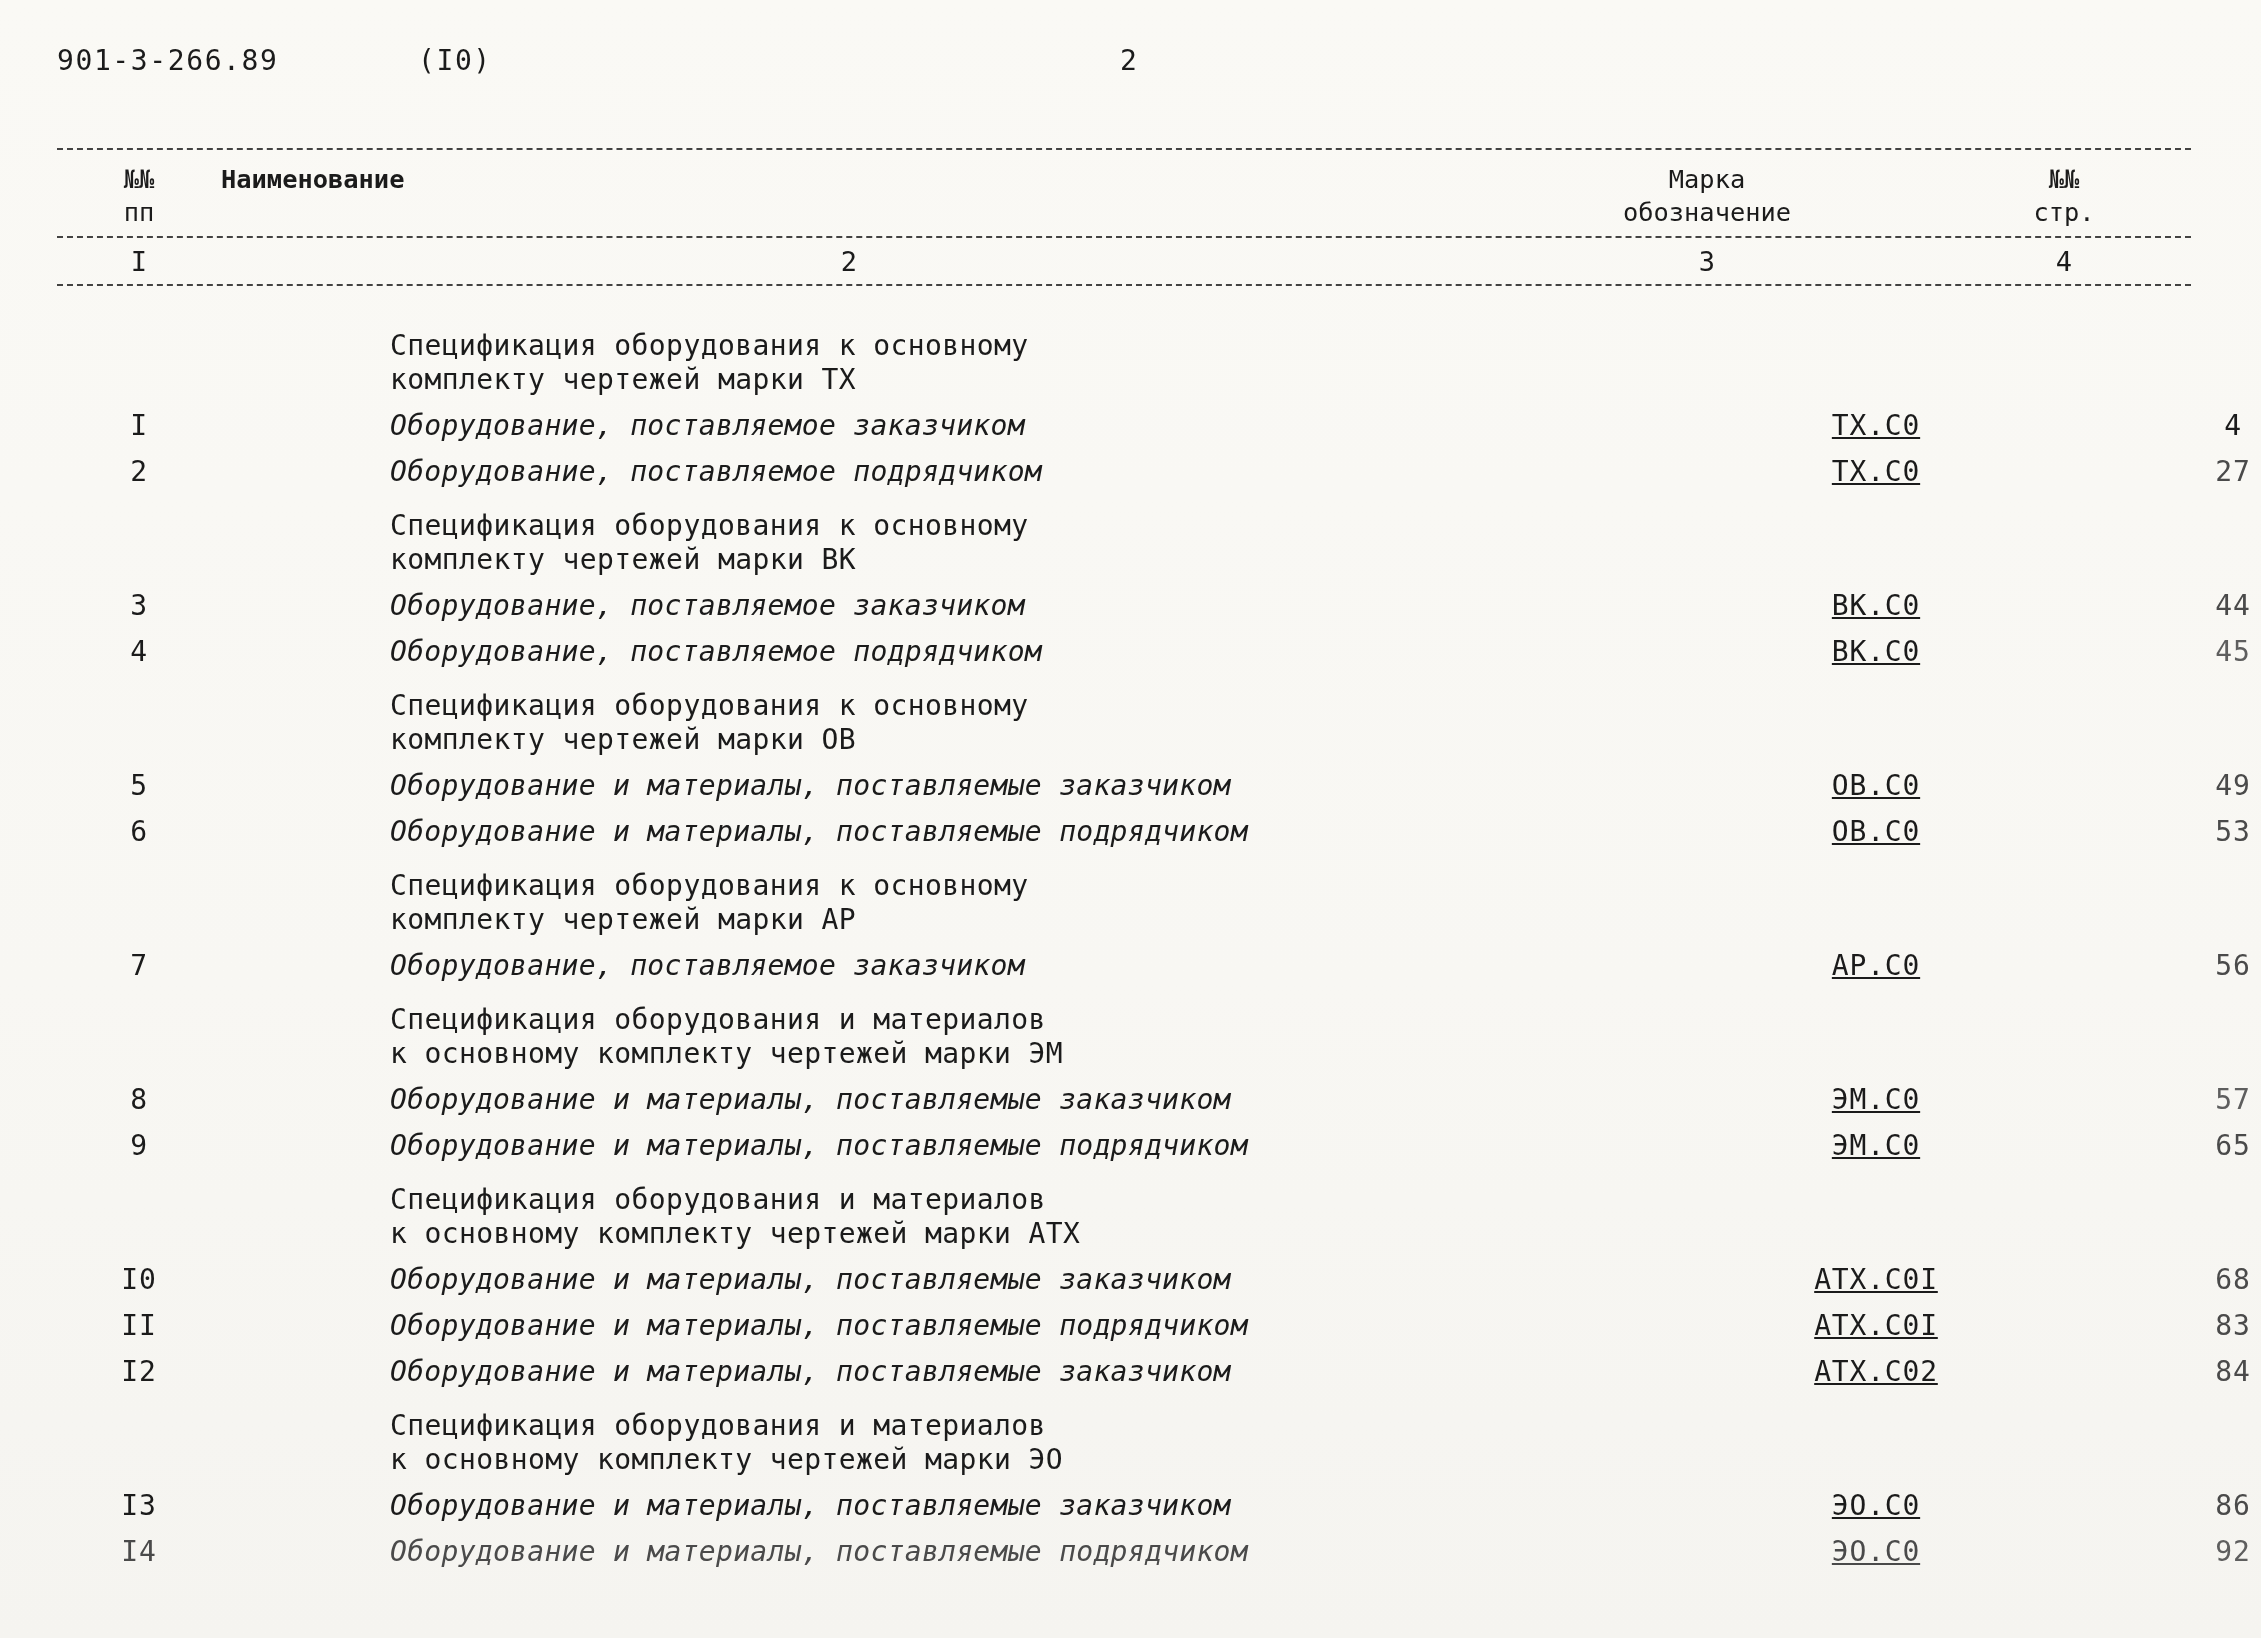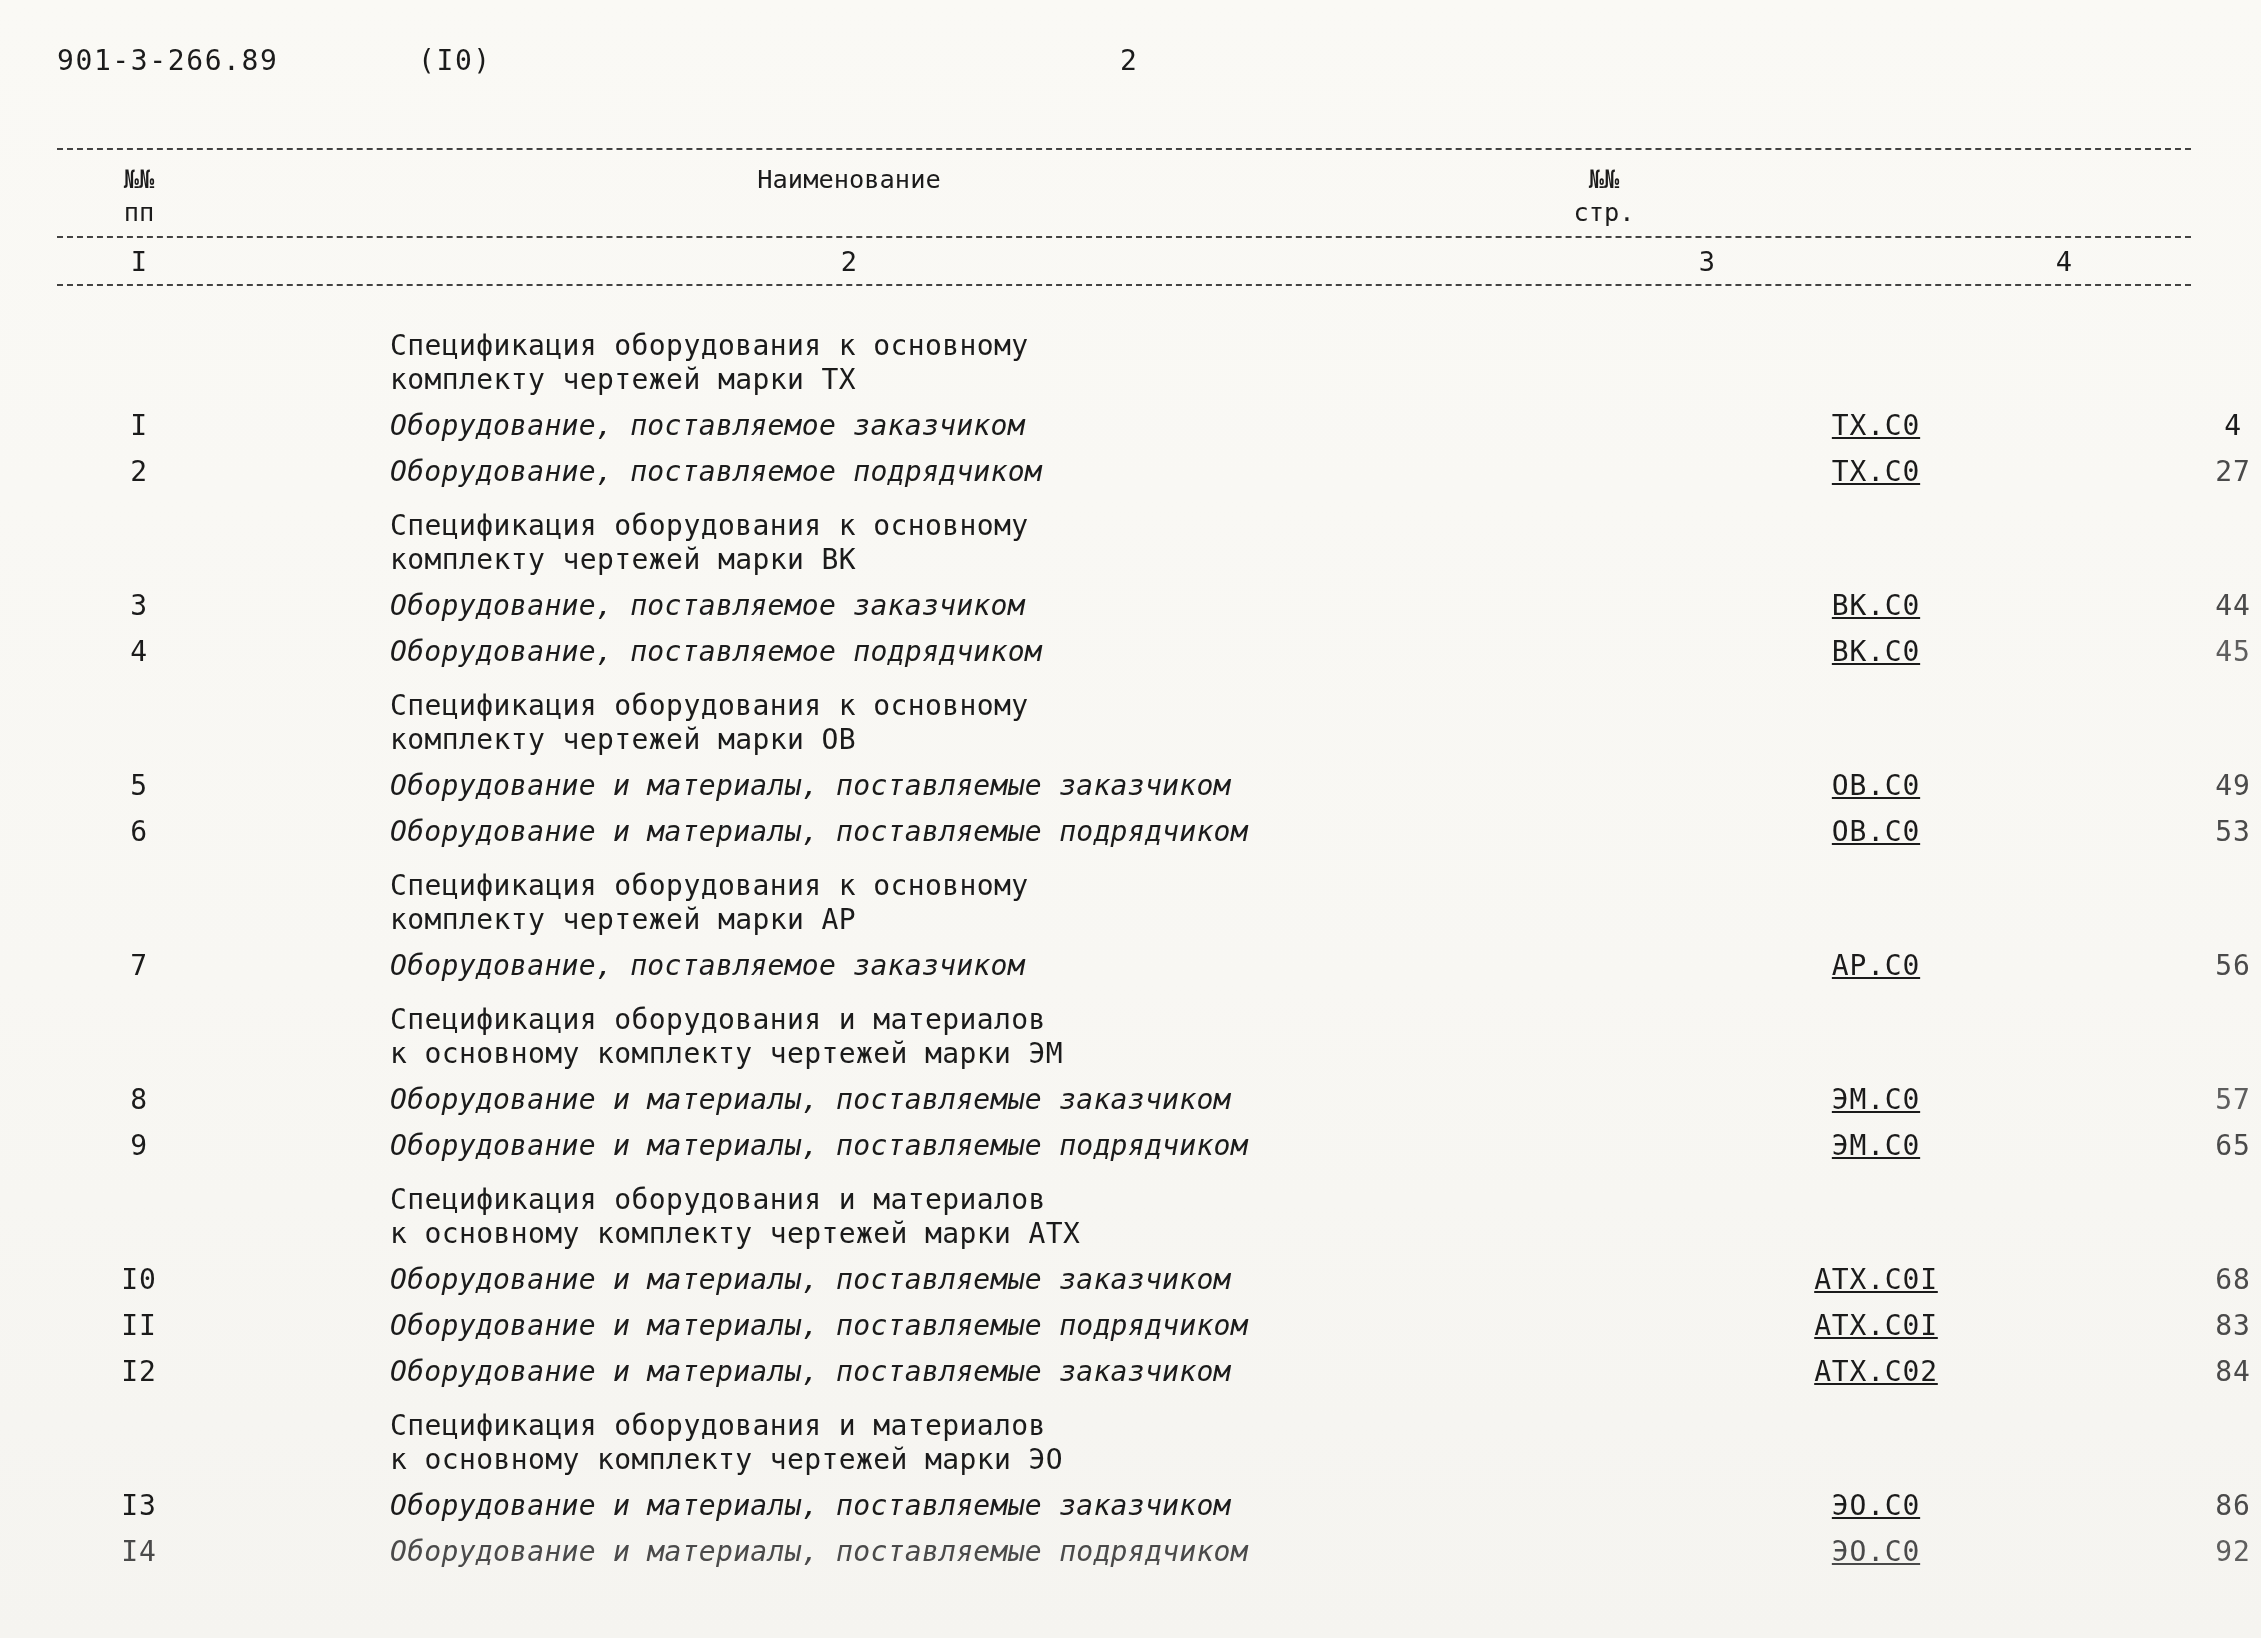--- a/index.html
+++ b/index.html
@@ -85,21 +85,21 @@
   .c2 { width: 1256px; flex: 0 0 1256px; }
   .c3 { width: 460px; flex: 0 0 460px; text-align: center; }
   .c4 { width: 254px; flex: 0 0 254px; text-align: center; }
 
   .head-row {
     padding: 13px 0 8.2px 0;
     font-size: 25.4px;
     line-height: 1.28;
   }
   .head-row .c1, .head-row .c3, .head-row .c4 { text-align: center; }
-  .head-row .c2 { text-align: center; }
+  .head-row .c2 { text-align: left; font-weight: bold; }
   .head-row .stack { white-space: pre-line; }
 
   .numrow {
     padding: 8.2px 0 6.6px 0;
     font-size: 27px;
   }
 
   .body {
     padding-top: 28px;
     font-size: 28px;
@@ -145,20 +145,22 @@
 
 
     <div class="tbl">
 
       <div class="dashed"></div>
 
       <div class="row head-row">
         <div class="c1 stack">№№
 пп</div>
         <div class="c2 stack">Наименование</div>
+        <div class="c3 stack">Марка
+обозначение</div>
         <div class="c4 stack">№№
 стр.</div>
       </div>
 
       <div class="dashed thin"></div>
 
       <div class="row numrow">
         <div class="c1">I</div>
         <div class="c2" style="text-align:center">2</div>
         <div class="c3">3</div>

